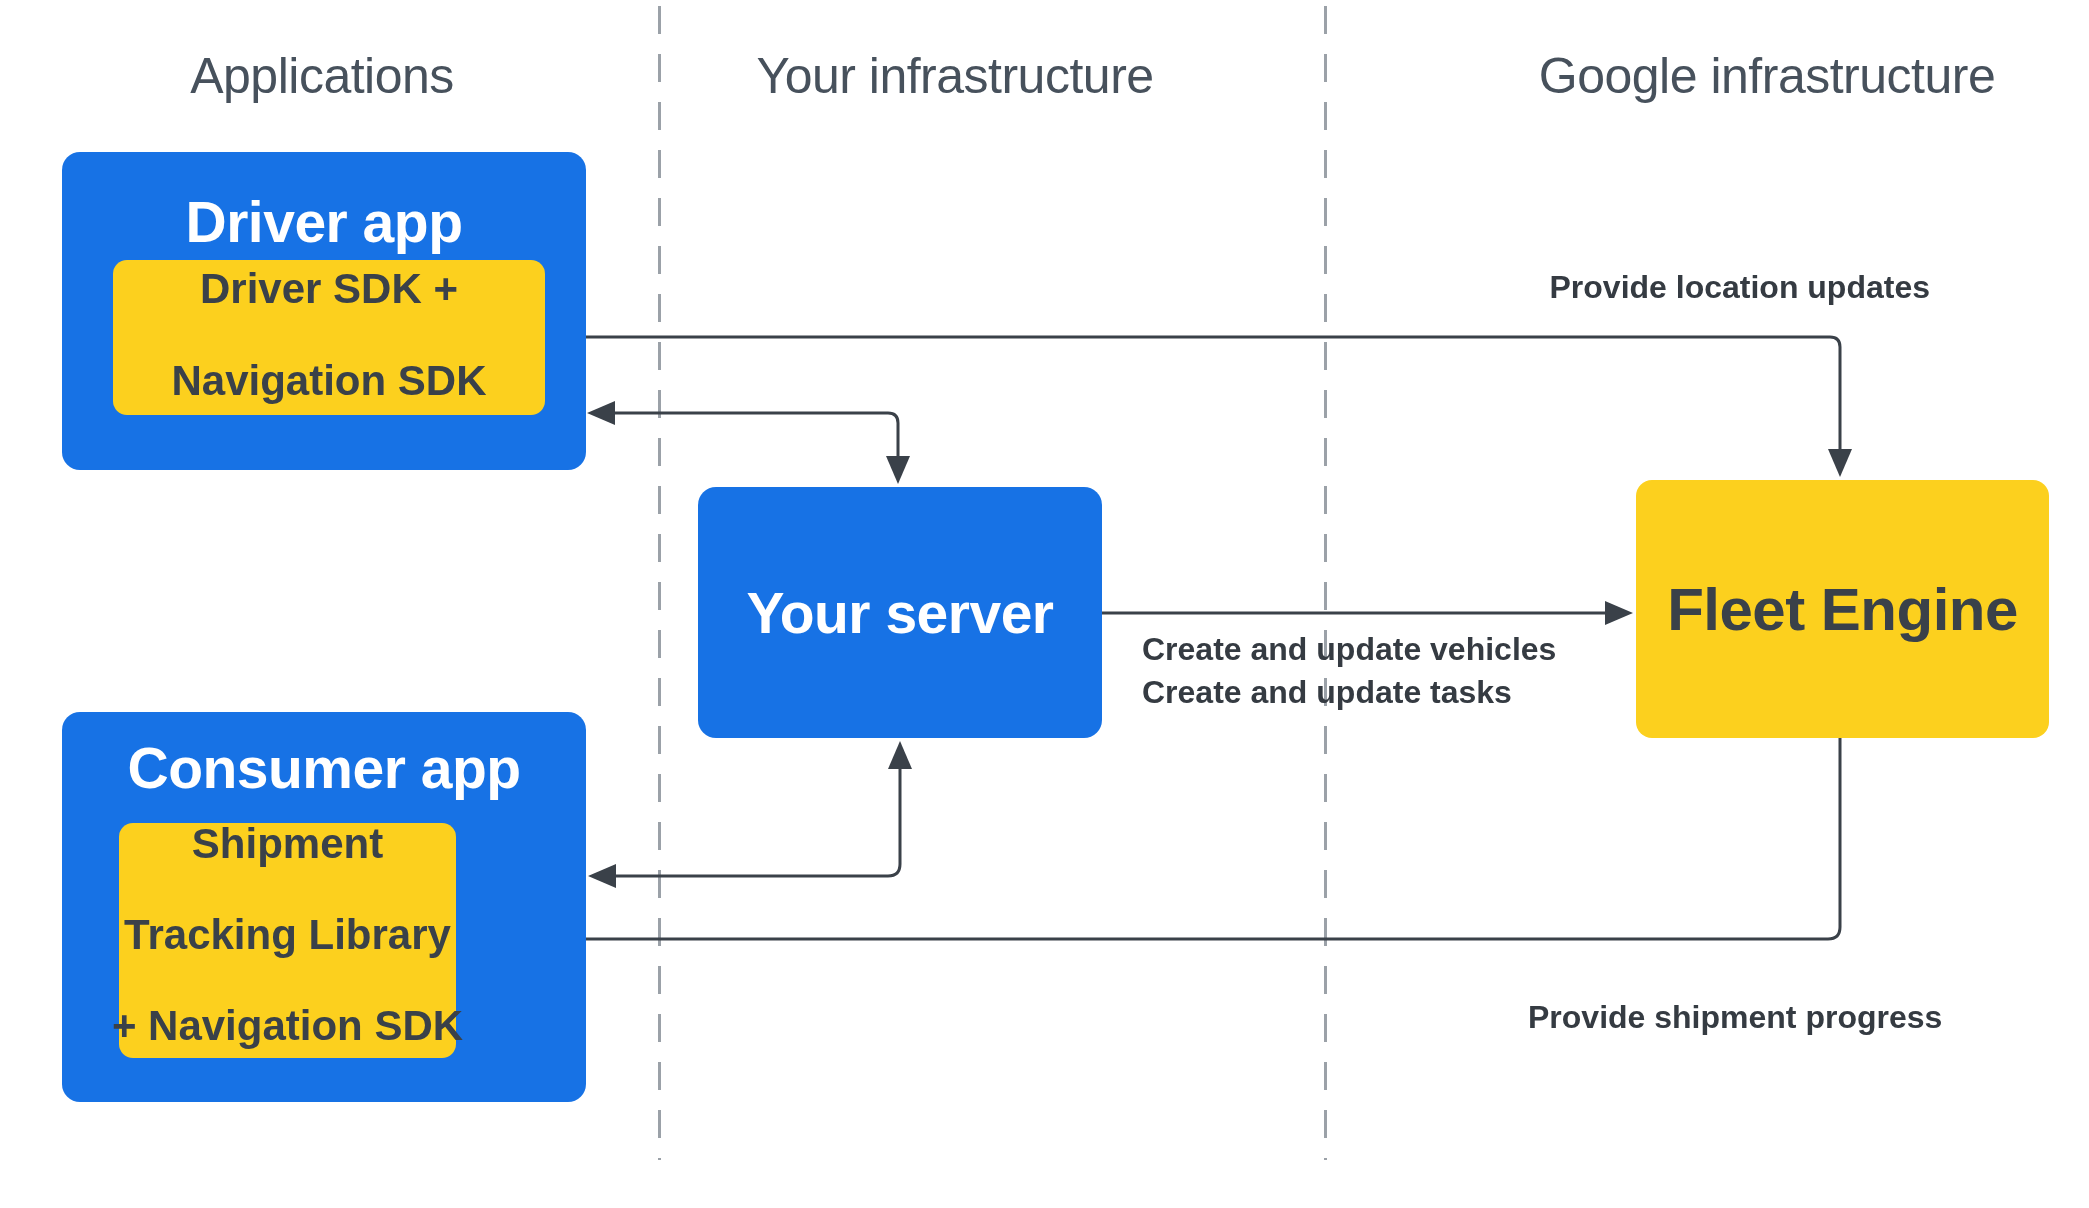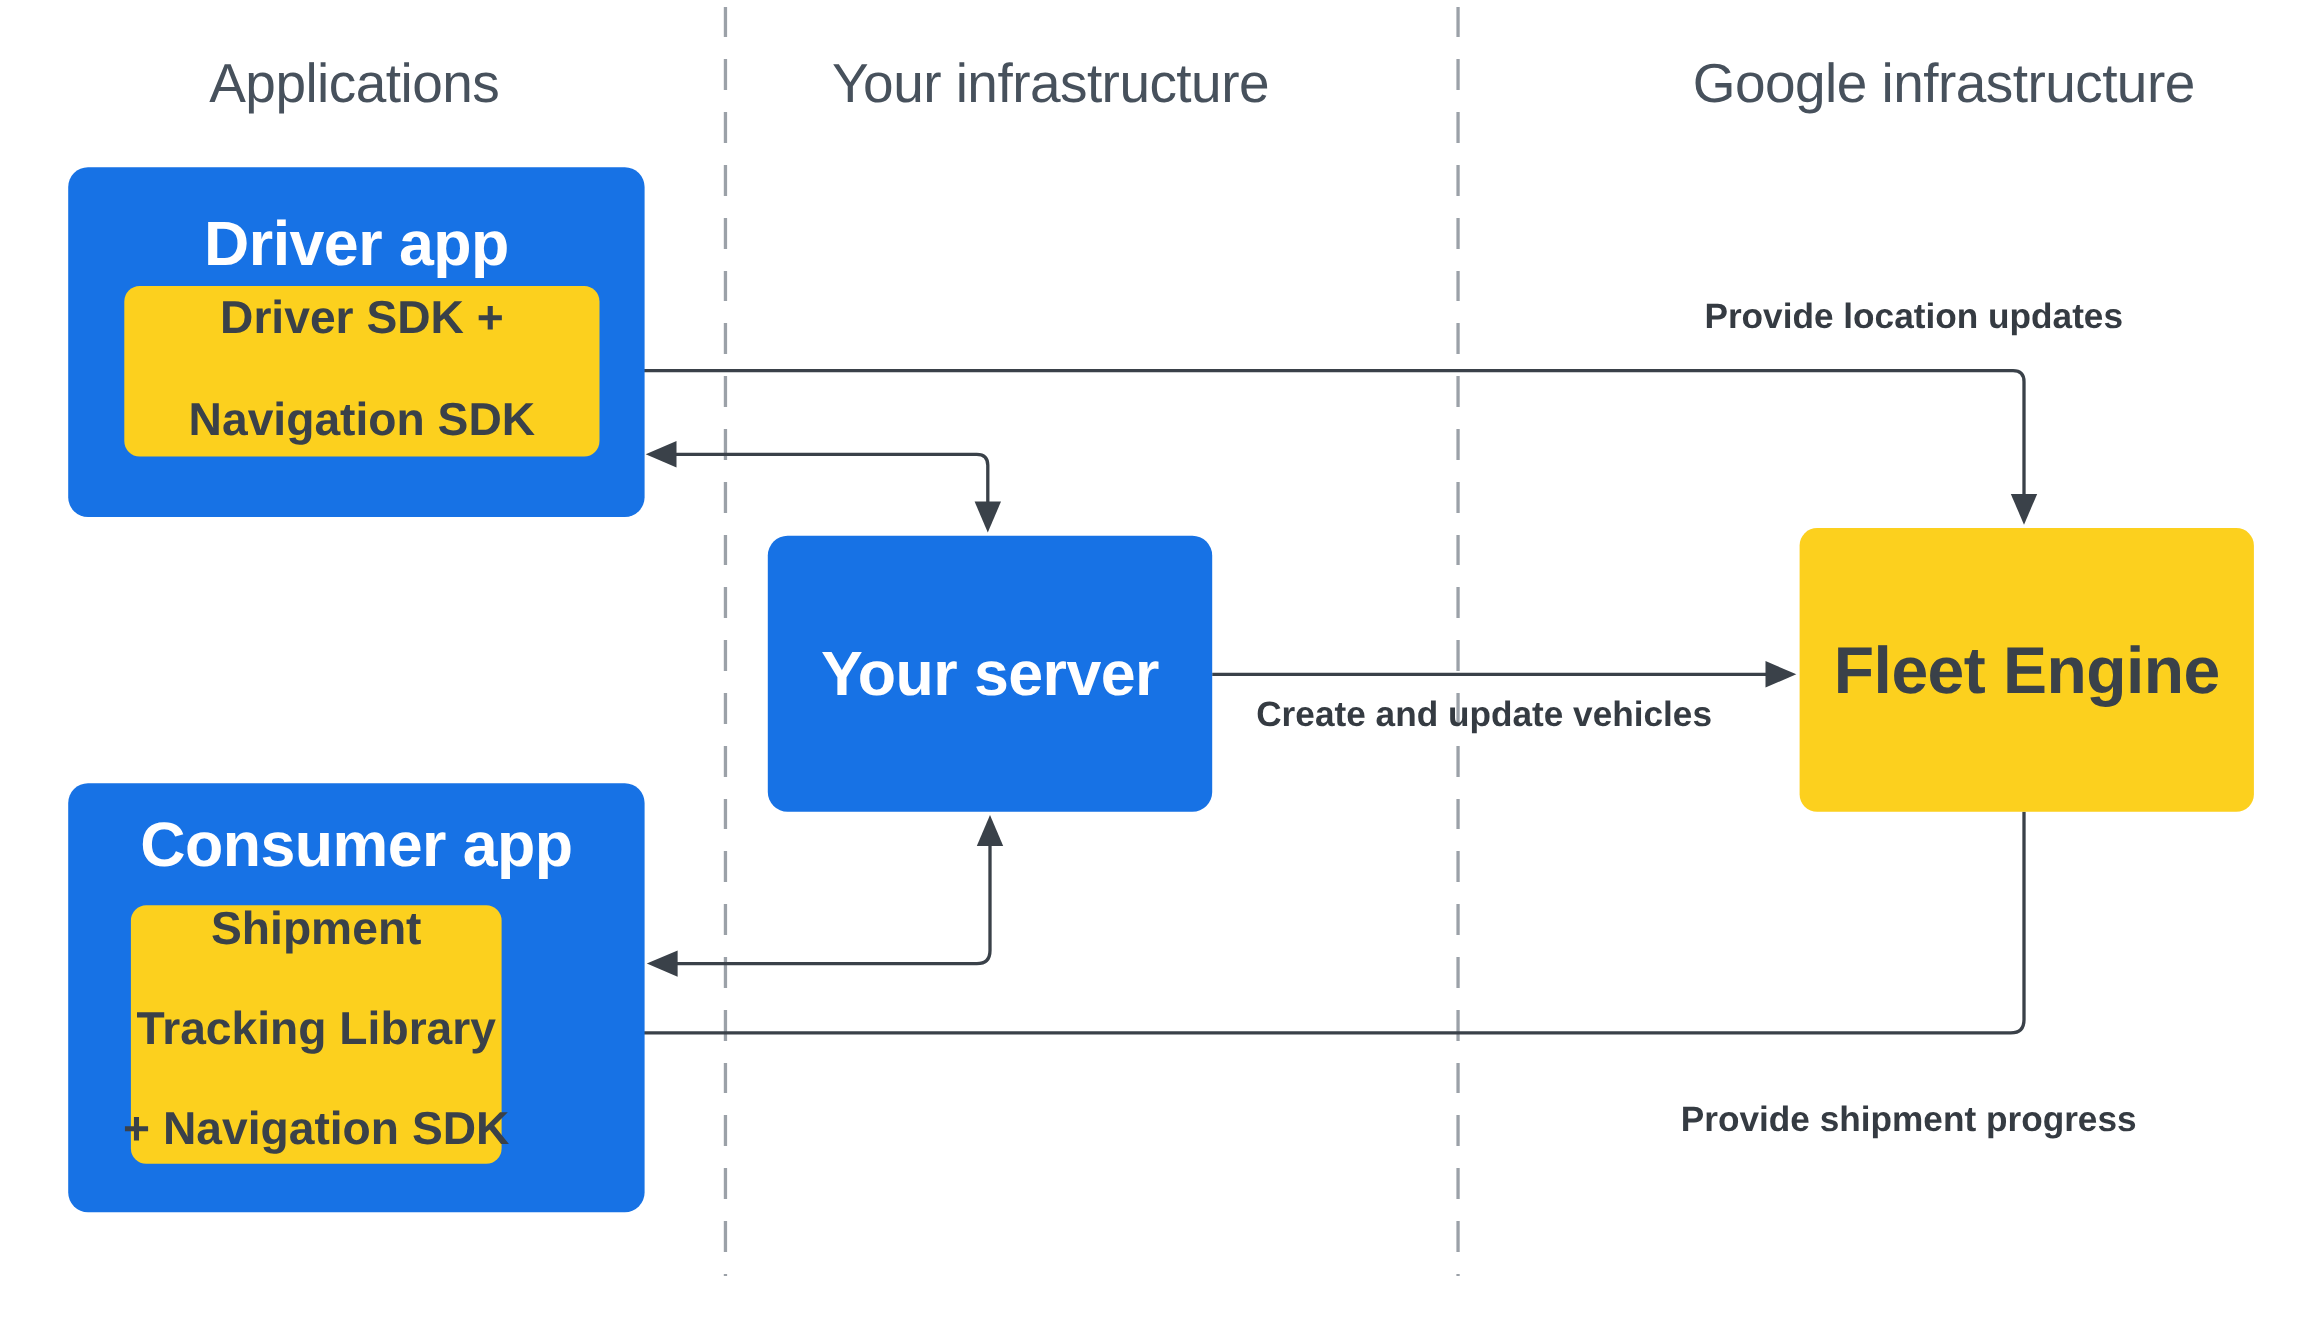--- a/index.html
+++ b/index.html
@@ -132,17 +132,18 @@
   </div>
 
   <div class="node yellow-box" style="left:1636px;top:480px;width:413px;height:258px;border-radius:16px">
     <div class="big-title dark-title" style="font-size:60px">Fleet Engine</div>
   </div>
 
   <div class="edge-label" style="left:1530px;top:266px;width:400px;text-align:right">Provide location updates</div>
 
   <div class="edge-label" style="left:1142px;top:628px">
     <div>Create and update vehicles</div>
+    <div>Create and update tasks</div>
   </div>
 
   <div class="edge-label" style="left:1528px;top:996px">Provide shipment progress</div>
 
 </div>
 
 </body></html>

